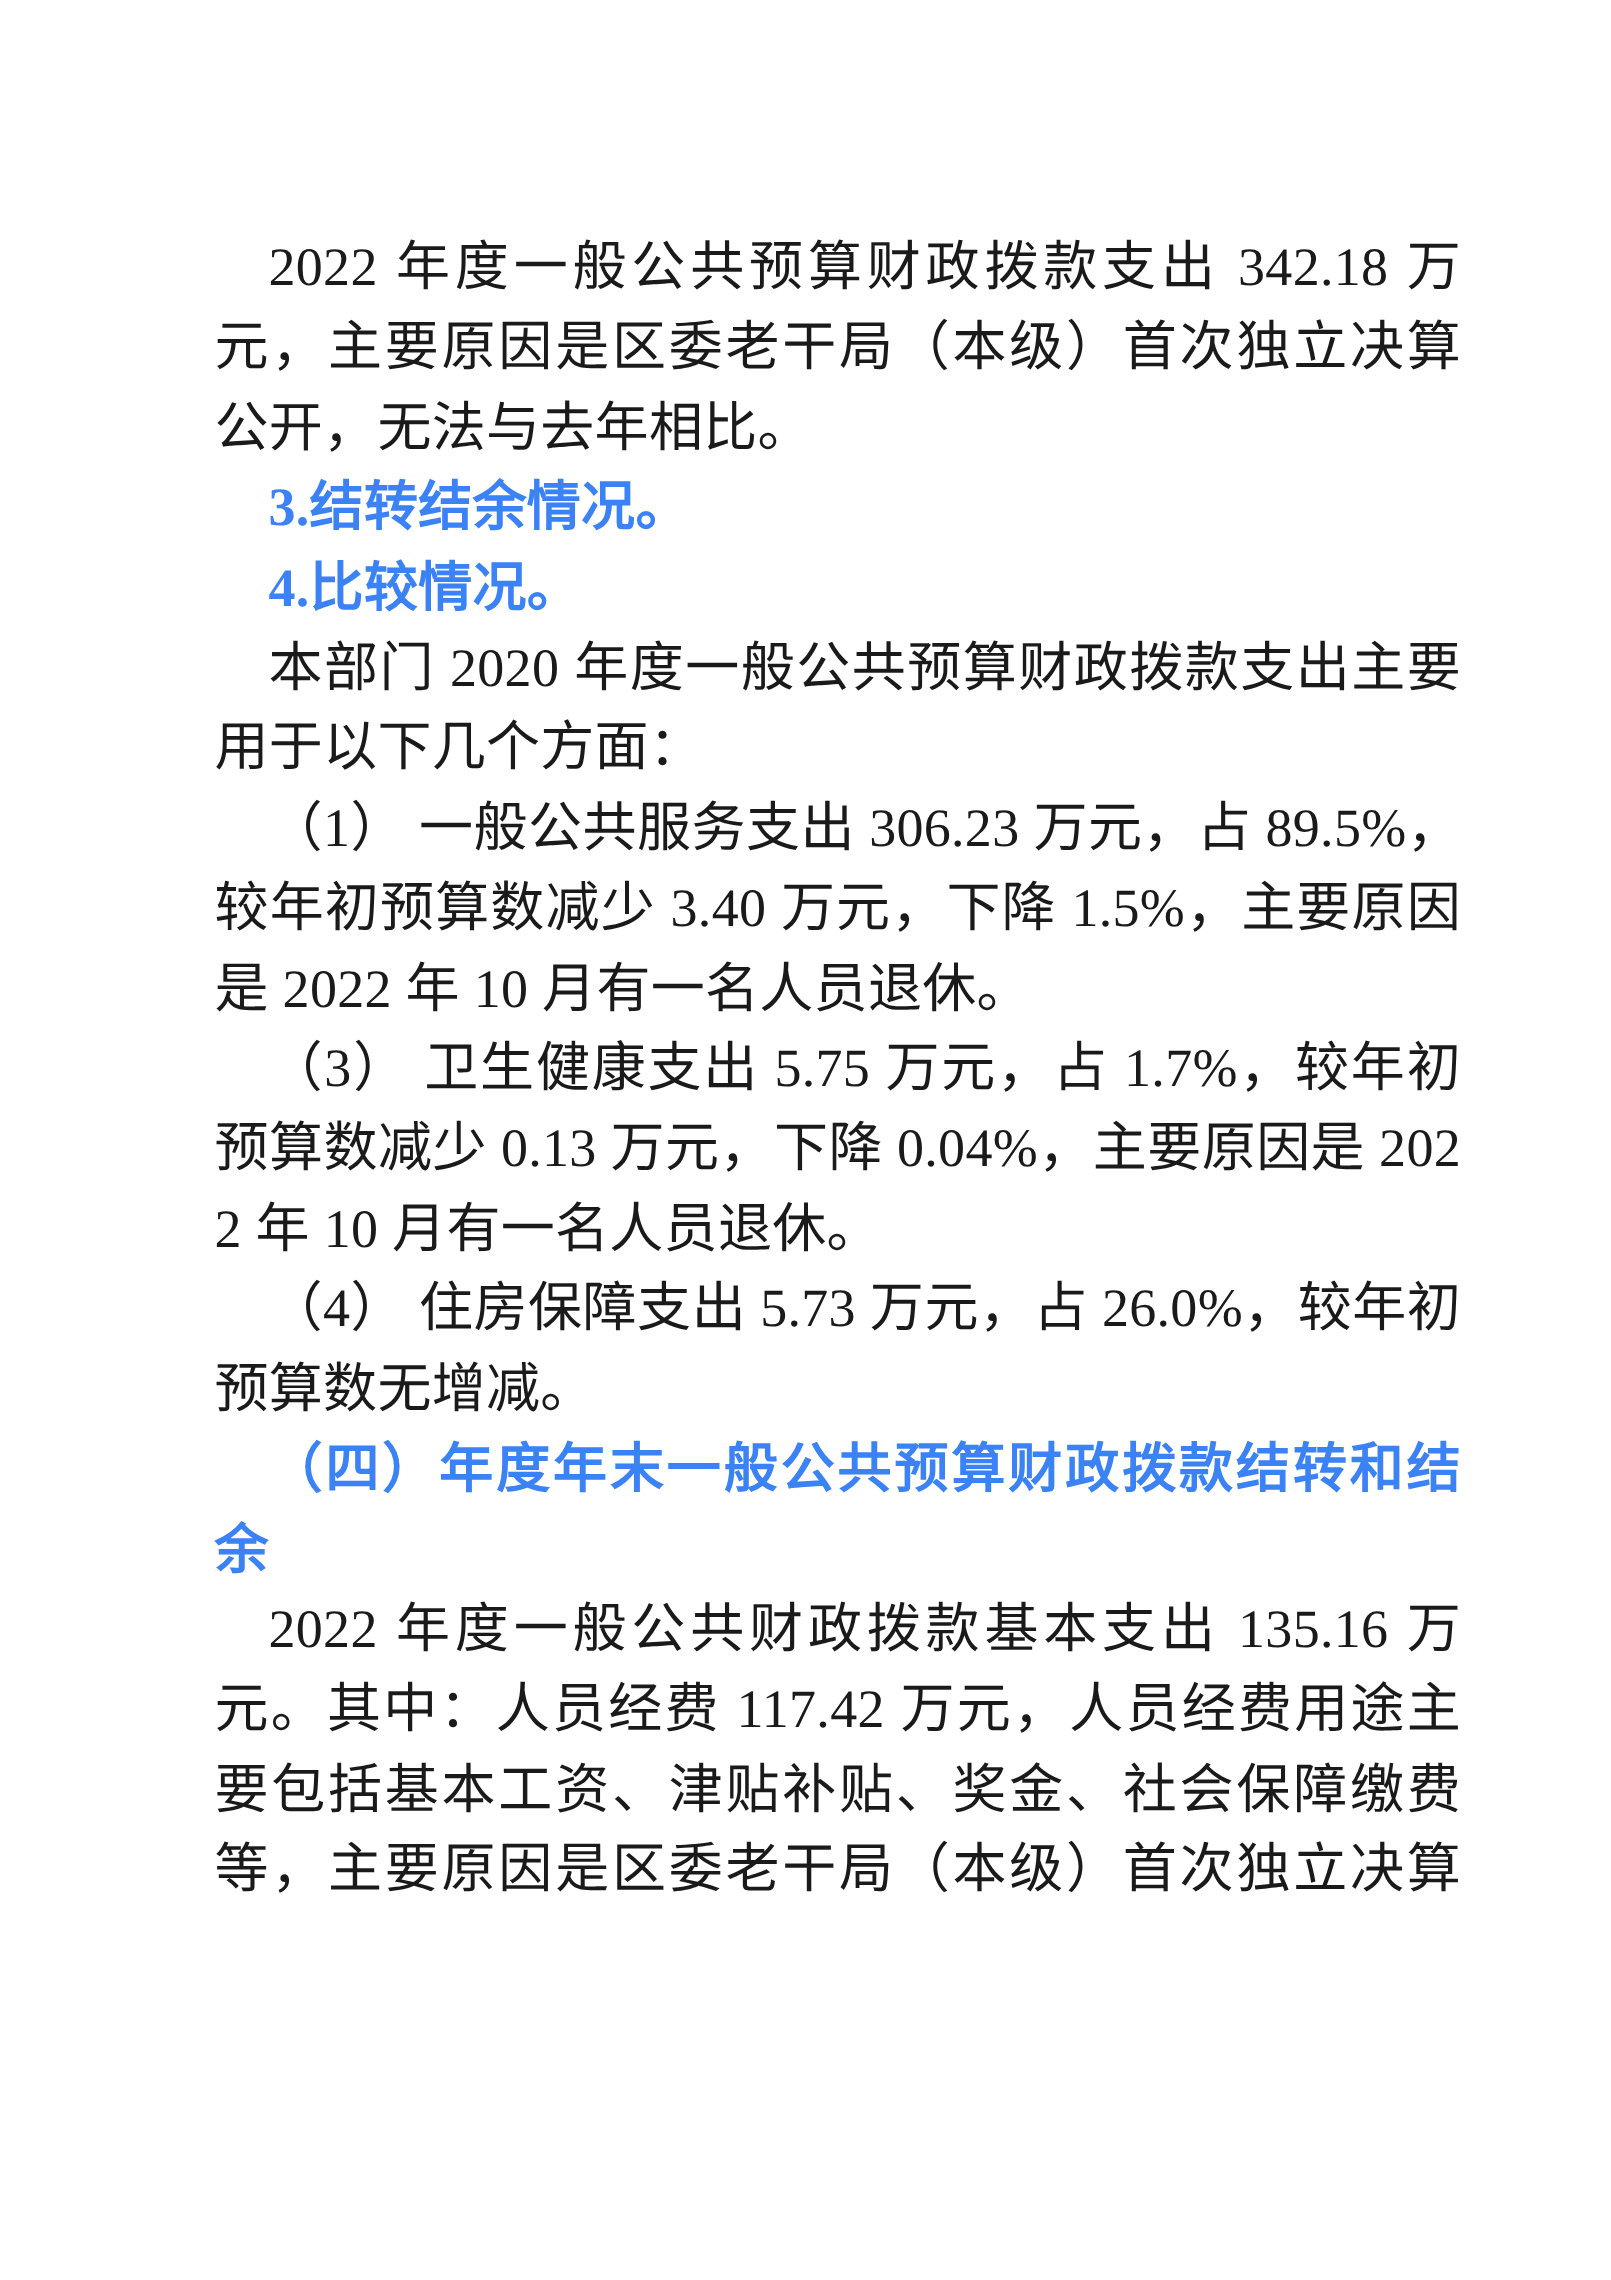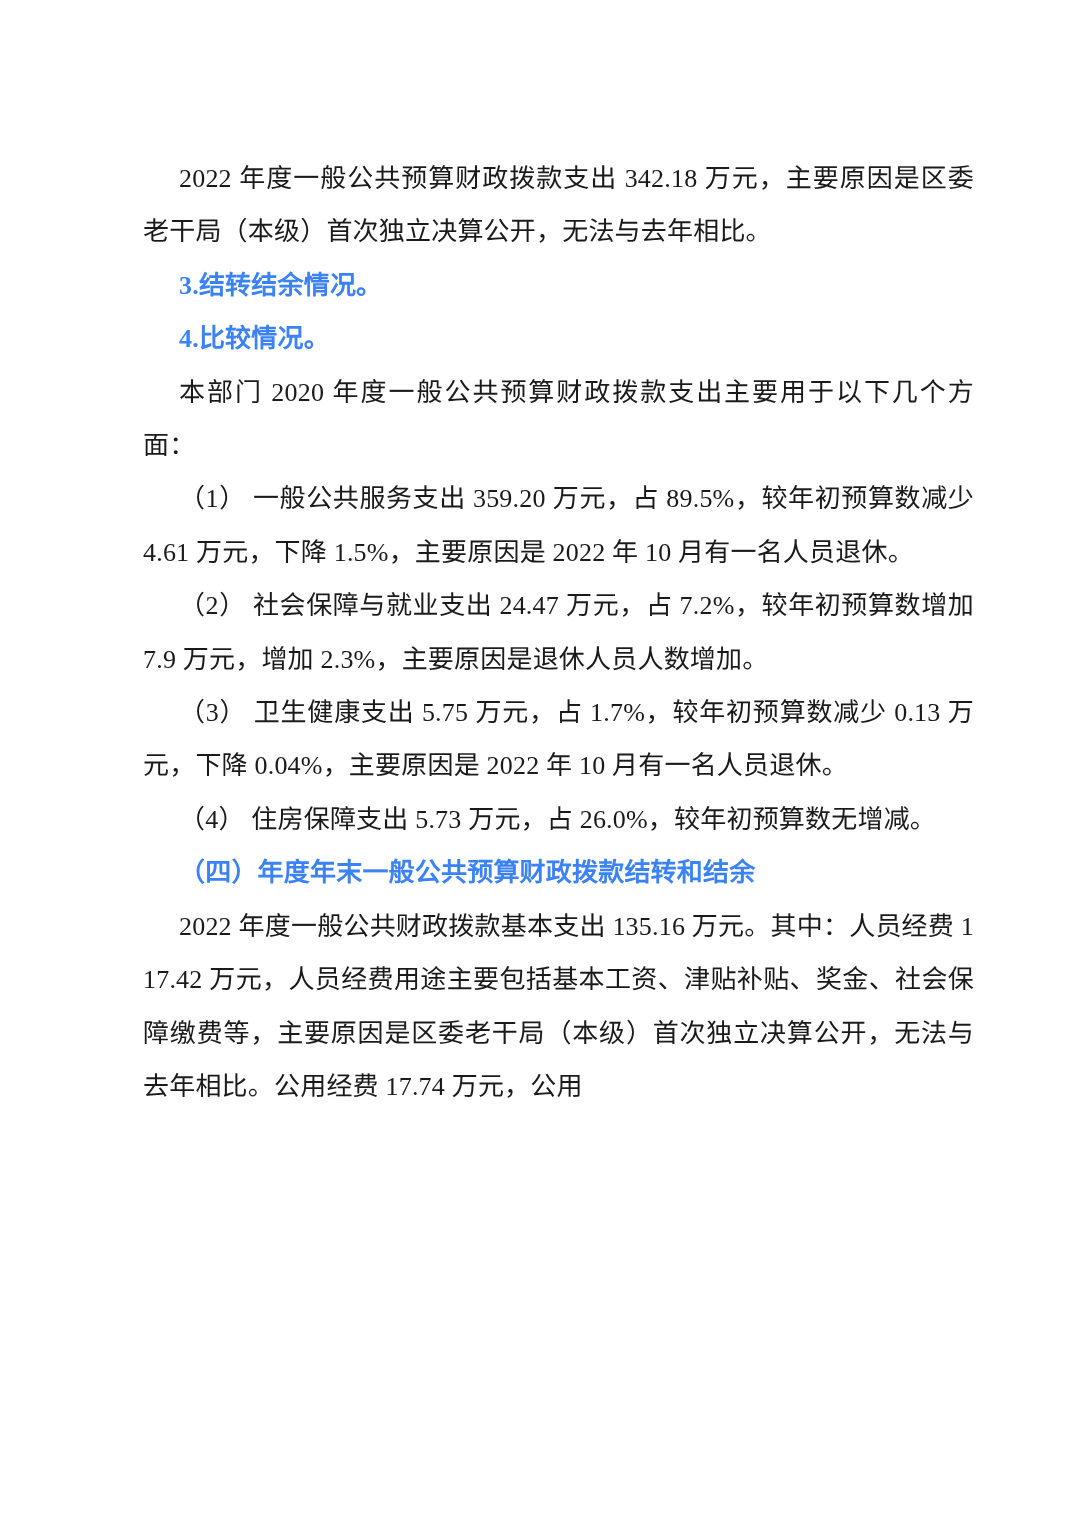--- a/index.html
+++ b/index.html
@@ -9,21 +9,21 @@
   }
   .page {
     position: relative;
     width: 1074px;
     height: 1268px;
     background: #ffffff;
     box-sizing: border-box;
     padding: 152px 100px 0 143px;
     overflow: hidden;
     font-family: "Liberation Serif", "DejaVu Serif", serif;
-    font-size: 26px;
+    font-size: 36px;
     line-height: 53.4px;
     color: #1a1a1a;
   }
   .para {
     margin: 0;
     padding: 0;
     text-indent: 36px;
     text-align: justify;
     text-justify: inter-ideograph;
     word-break: break-all;
@@ -40,23 +40,22 @@
 <div class="page">
   <p class="para">2022 年度一般公共预算财政拨款支出 342.18 万元，主要原因是区委老干局（本级）首次独立决算公开，无法与去年相比。</p>
 
   <p class="para heading">3.结转结余情况。</p>
 
 
   <p class="para heading">4.比较情况。</p>
 
   <p class="para">本部门 2020 年度一般公共预算财政拨款支出主要用于以下几个方面：</p>
 
-  <p class="para">（1） 一般公共服务支出 359.20 万元，占 89.5%，较年初预算数减少 4.61 万元，下降 1.5%，主要原因是 2022 年 10 月有一名人员退休。</p>
+  <p class="para">（1） 一般公共服务支出 306.23 万元，占 89.5%，较年初预算数减少 3.40 万元，下降 1.5%，主要原因是 2022 年 10 月有一名人员退休。</p>
 
-  <p class="para">（2） 社会保障与就业支出 24.47 万元，占 7.2%，较年初预算数增加 7.9 万元，增加 2.3%，主要原因是退休人员人数增加。</p>
 
   <p class="para">（3） 卫生健康支出 5.75 万元，占 1.7%，较年初预算数减少 0.13 万元，下降 0.04%，主要原因是 2022 年 10 月有一名人员退休。</p>
 
   <p class="para">（4） 住房保障支出 5.73 万元，占 26.0%，较年初预算数无增减。</p>
 
   <p class="para heading">（四）年度年末一般公共预算财政拨款结转和结余</p>
 
   <p class="para">2022 年度一般公共财政拨款基本支出 135.16 万元。其中：人员经费 117.42 万元，人员经费用途主要包括基本工资、津贴补贴、奖金、社会保障缴费等，主要原因是区委老干局（本级）首次独立决算公开，无法与去年相比。公用经费 17.74 万元，公用</p>
 </div>
 

